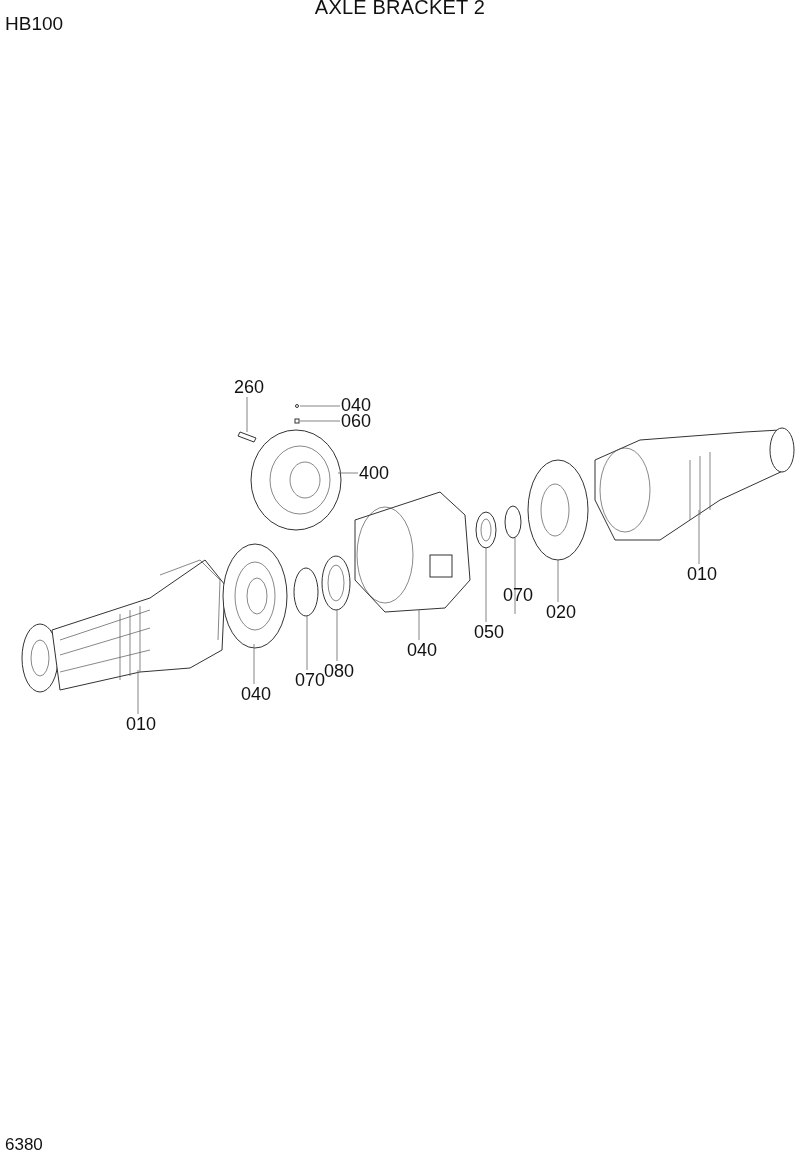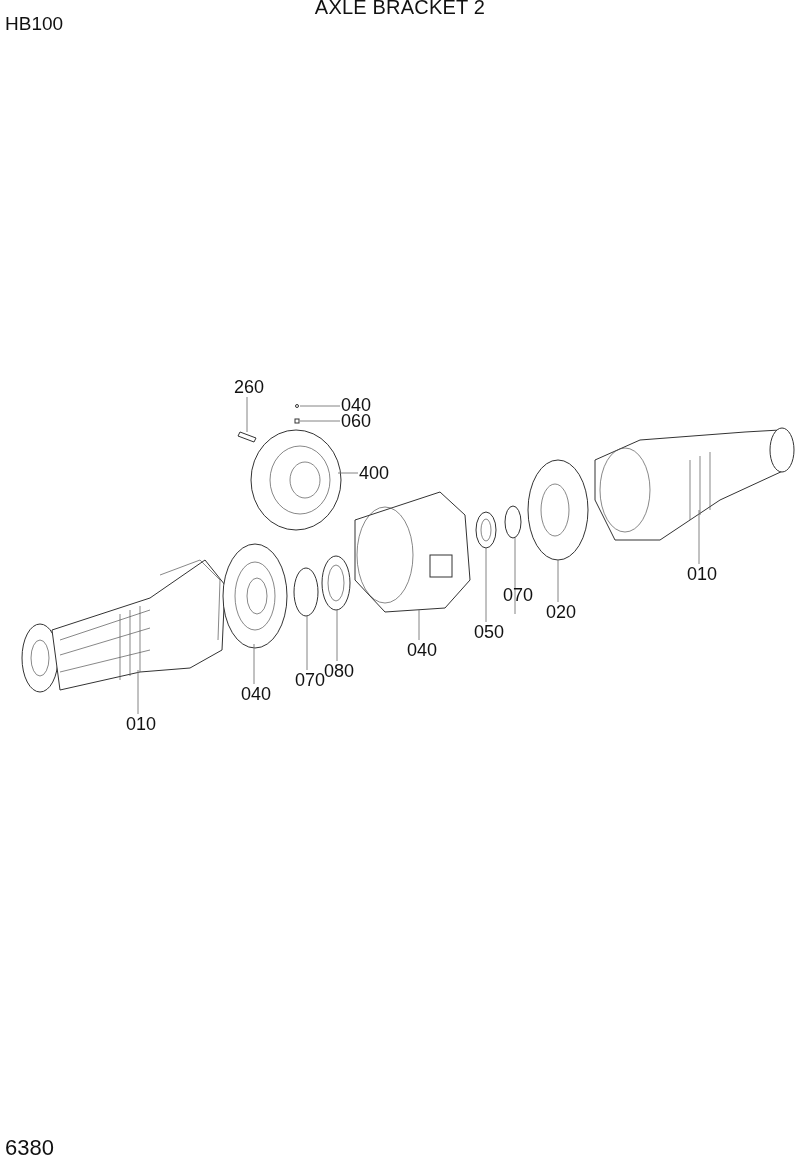--- a/index.html
+++ b/index.html
@@ -1,21 +1,21 @@
 <!DOCTYPE html>
 <html><head>
 <meta charset="utf-8">
 <style>
   html, body { margin: 0; padding: 0; background: #ffffff; }
   body { width: 800px; height: 1160px; position: relative; overflow: hidden;
          font-family: "Liberation Sans", sans-serif; color: #111; }
   .title { position: absolute; top: -4px; left: 0; width: 800px; text-align: center;
            font-size: 20px; letter-spacing: 0.2px; }
   .model { position: absolute; top: 13px; left: 5px; font-size: 19px; }
-  .pageno { position: absolute; top: 1135px; left: 5px; font-size: 22px; }
+  .pageno { position: absolute; top: 1135px; left: 5px; font-size: 17px; }
   .lbl { position: absolute; font-size: 18px; line-height: 14px; }
   svg.drawing { position: absolute; left: 0; top: 0; }
   .p { fill: #fff; stroke: #333; stroke-width: 1; }
   .pl { fill: none; stroke: #555; stroke-width: 0.7; }
   .ld { stroke: #777; stroke-width: 0.9; fill: none; }
 </style>
 </head>
 <body>
 
 <div class="title">AXLE BRACKET 2</div>

